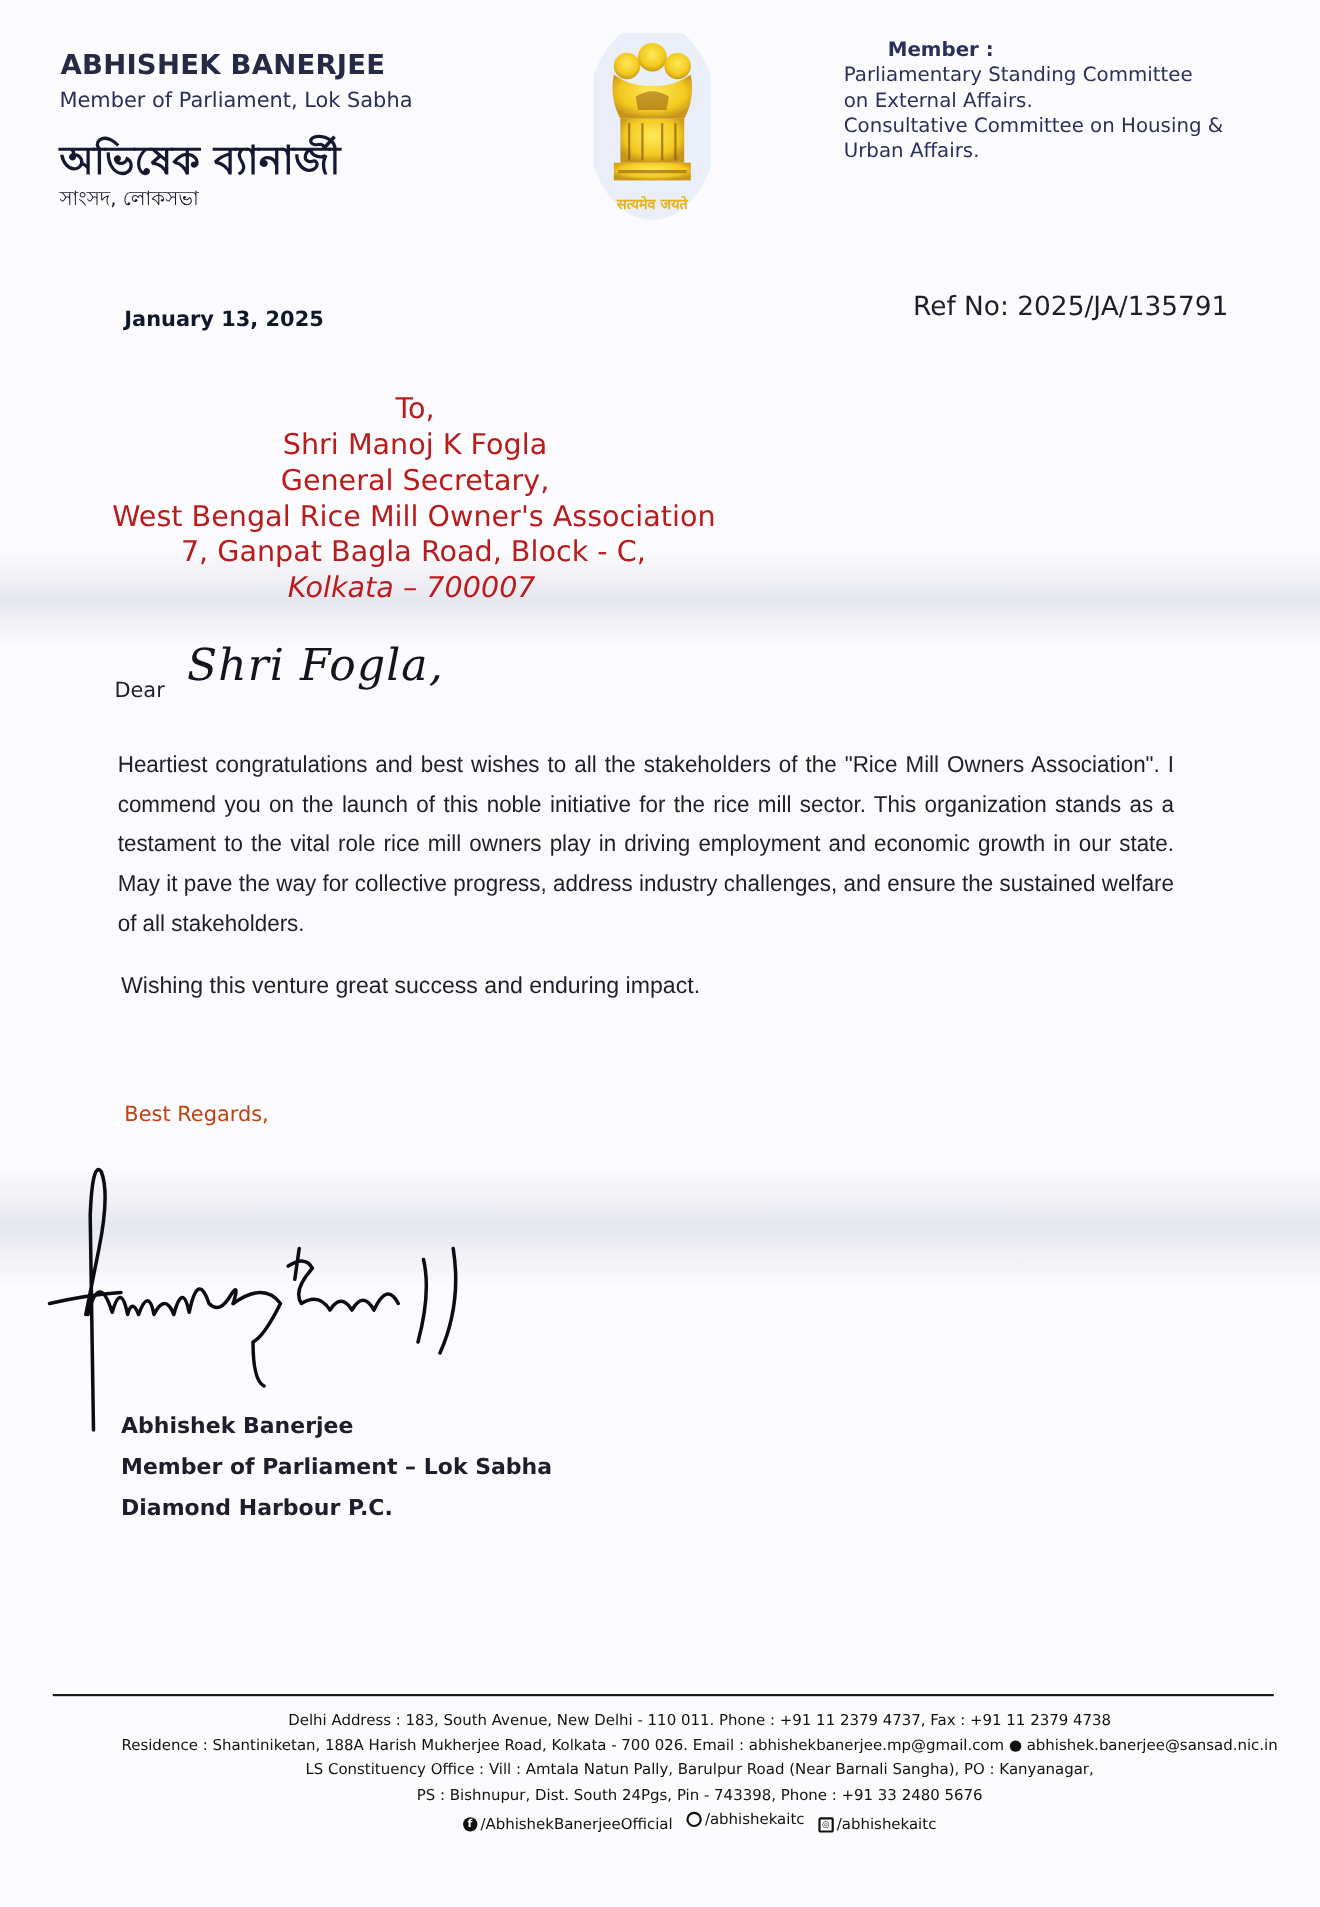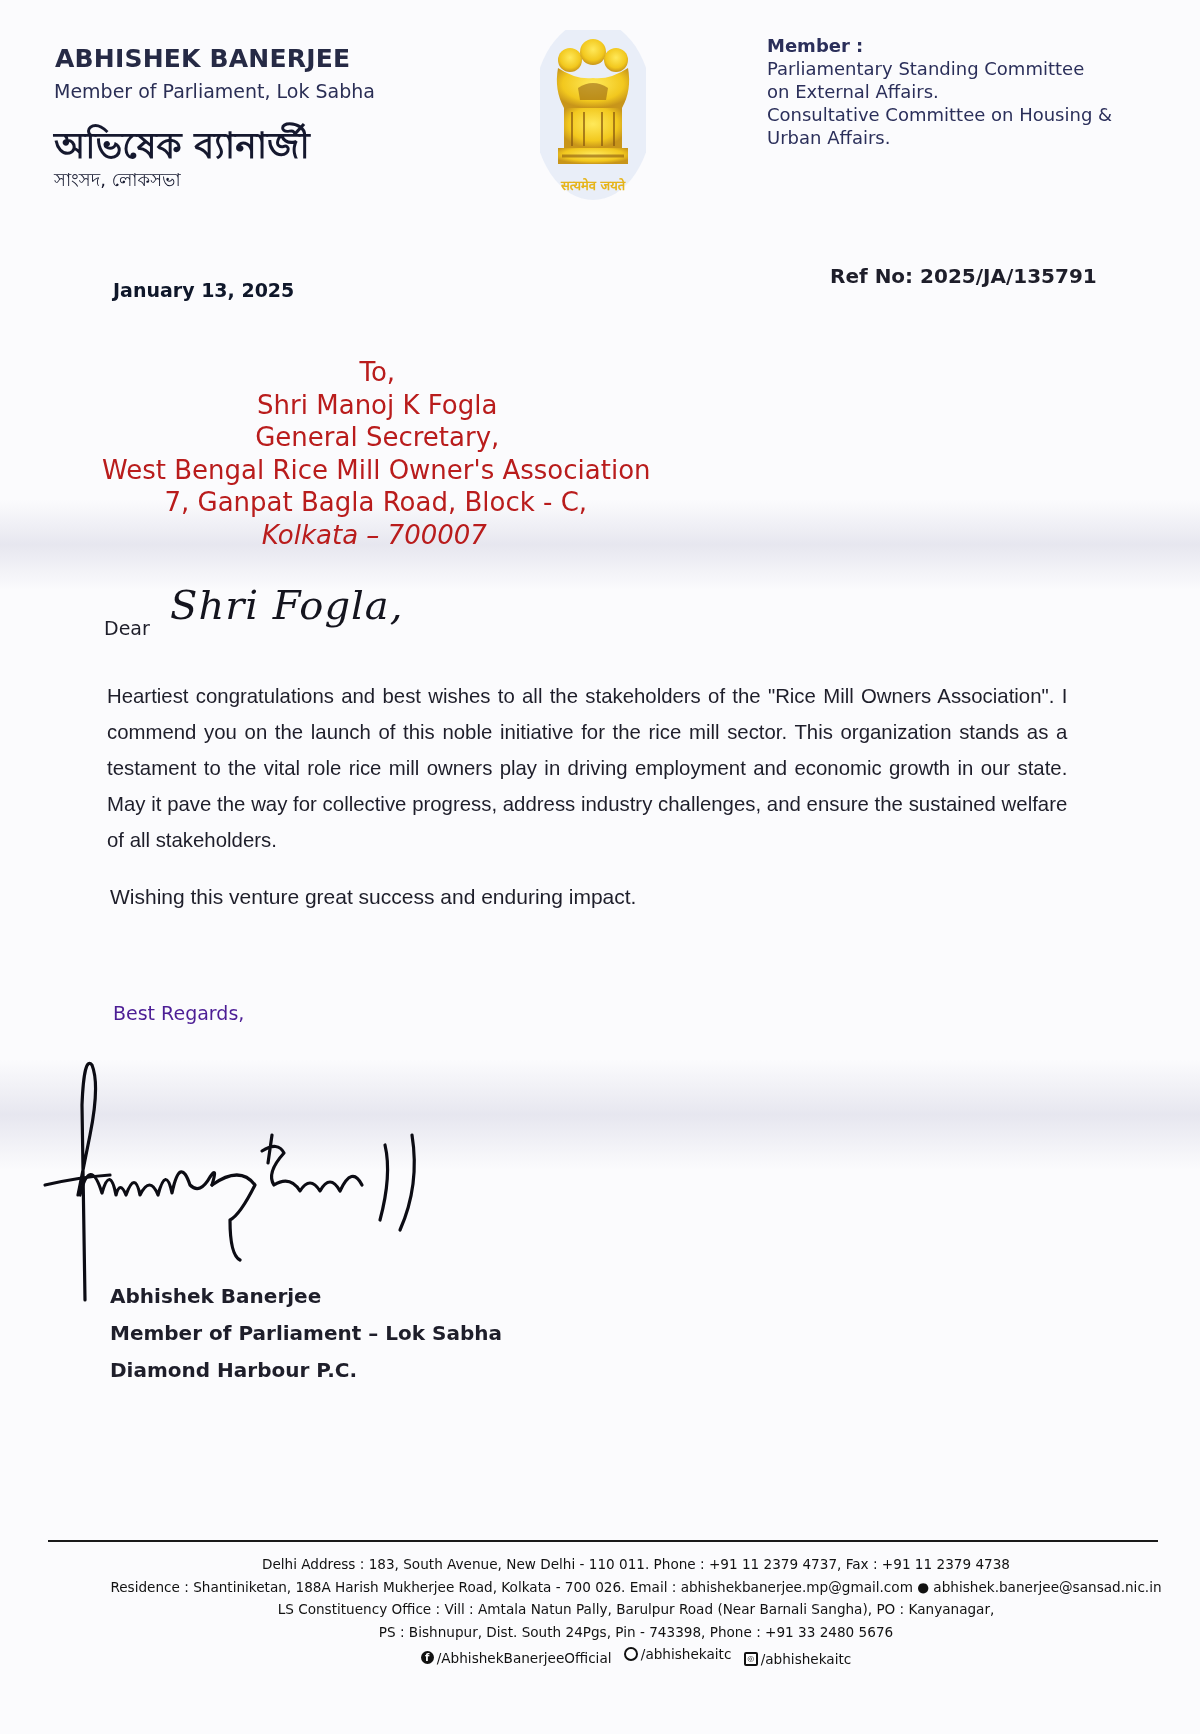--- a/index.html
+++ b/index.html
@@ -5,30 +5,30 @@
   html,body{margin:0;padding:0;}
   body{width:1200px;height:1734px;background:#f4f4f6;position:relative;overflow:hidden;font-family:"Liberation Sans",sans-serif;color:#1a1a24;}
   .page{position:absolute;left:0;top:0;width:1200px;height:1734px;background:#fbfbfd;}
   .fold{position:absolute;left:0;width:1200px;background:linear-gradient(180deg,rgba(220,220,235,0) 0%,rgba(214,214,228,0.55) 50%,rgba(220,220,235,0) 100%);}
   .lh-name{position:absolute;left:55px;top:44px;font-family:"DejaVu Sans",sans-serif;font-weight:bold;font-size:25px;color:#262a45;letter-spacing:0.2px;}
   .lh-sub{position:absolute;left:54px;top:80px;font-family:"DejaVu Sans",sans-serif;font-size:19px;color:#2a2e55;}
   .lh-bn{position:absolute;left:54px;top:118px;font-family:"DejaVu Sans",sans-serif;font-size:36px;font-weight:bold;color:#15182e;}
   .lh-bn2{position:absolute;left:54px;top:166px;font-family:"DejaVu Sans",sans-serif;font-size:18px;color:#15182e;}
   .emblem{position:absolute;left:540px;top:30px;width:106px;height:175px;}
   .member{position:absolute;left:767px;top:34px;font-family:"DejaVu Sans",sans-serif;font-size:18px;line-height:23px;color:#2b2f5a;}
-  .member .head{font-weight:bold;}
+  .member .head{font-weight:bold;margin-left:40px;}
   .date{position:absolute;left:113px;top:279px;font-family:"DejaVu Sans",sans-serif;font-weight:bold;font-size:19px;color:#0f172a;}
-  .ref{position:absolute;left:830px;top:264px;font-family:"DejaVu Sans",sans-serif;font-weight:bold;font-size:20px;color:#1e1e2a;}
+  .ref{position:absolute;left:830px;top:264px;font-family:"DejaVu Sans",sans-serif;font-weight:normal;font-size:24px;color:#1e1e2a;}
   .addr{position:absolute;left:104px;top:356px;font-family:"DejaVu Sans",sans-serif;font-size:26px;line-height:32.5px;color:#b91c1c;text-align:center;}
   .addr div{white-space:nowrap;}
   .dear{position:absolute;left:104px;top:617px;font-family:"DejaVu Sans",sans-serif;font-size:19px;color:#1e1e2a;}
   .dear-hand{position:absolute;left:170px;top:582px;font-family:"DejaVu Serif",serif;font-style:italic;font-size:40px;color:#14141e;letter-spacing:1px;}
   .body-p{position:absolute;left:107px;top:678px;width:990px;font-family:"Liberation Sans",sans-serif;font-size:21px;line-height:36px;color:#1e1e2a;text-align:justify;transform:scaleX(0.97);transform-origin:left top;}
   .body-p2{position:absolute;left:110px;top:885px;font-family:"Liberation Sans",sans-serif;font-size:21px;color:#1e1e2a;}
-  .regards{position:absolute;left:113px;top:1002px;font-family:"DejaVu Sans",sans-serif;font-size:19px;color:#4c1d95;}
+  .regards{position:absolute;left:113px;top:1002px;font-family:"DejaVu Sans",sans-serif;font-size:19px;color:#c2410c;}
   .sig{position:absolute;left:40px;top:1045px;width:440px;height:300px;}
   .signer{position:absolute;left:110px;top:1278px;font-family:"DejaVu Sans",sans-serif;font-weight:bold;font-size:20px;line-height:37px;color:#1e1e2a;}
   .foot-rule{position:absolute;left:48px;top:1540px;width:1110px;height:2px;background:#1a1a1a;}
   .footer{position:absolute;left:0;top:1553px;width:1200px;text-align:center;font-family:"DejaVu Sans",sans-serif;font-size:13.6px;line-height:22.5px;color:#111;padding-left:36px;}
   .footer .line{white-space:nowrap;}
   .soc{display:inline-flex;align-items:center;gap:3px;margin:0 4px;}
   .soc-icon{display:inline-block;width:13px;height:13px;border-radius:50%;background:#111;color:#fff;font-size:10px;line-height:13px;text-align:center;font-weight:bold;}
   .soc-icon.sq{border-radius:2px;background:#fff;border:2px solid #111;color:#111;width:10px;height:10px;line-height:10px;font-size:8px;}
   .soc-icon.ring{background:#fff;border:2px solid #111;width:10px;height:10px;}
 </style>

